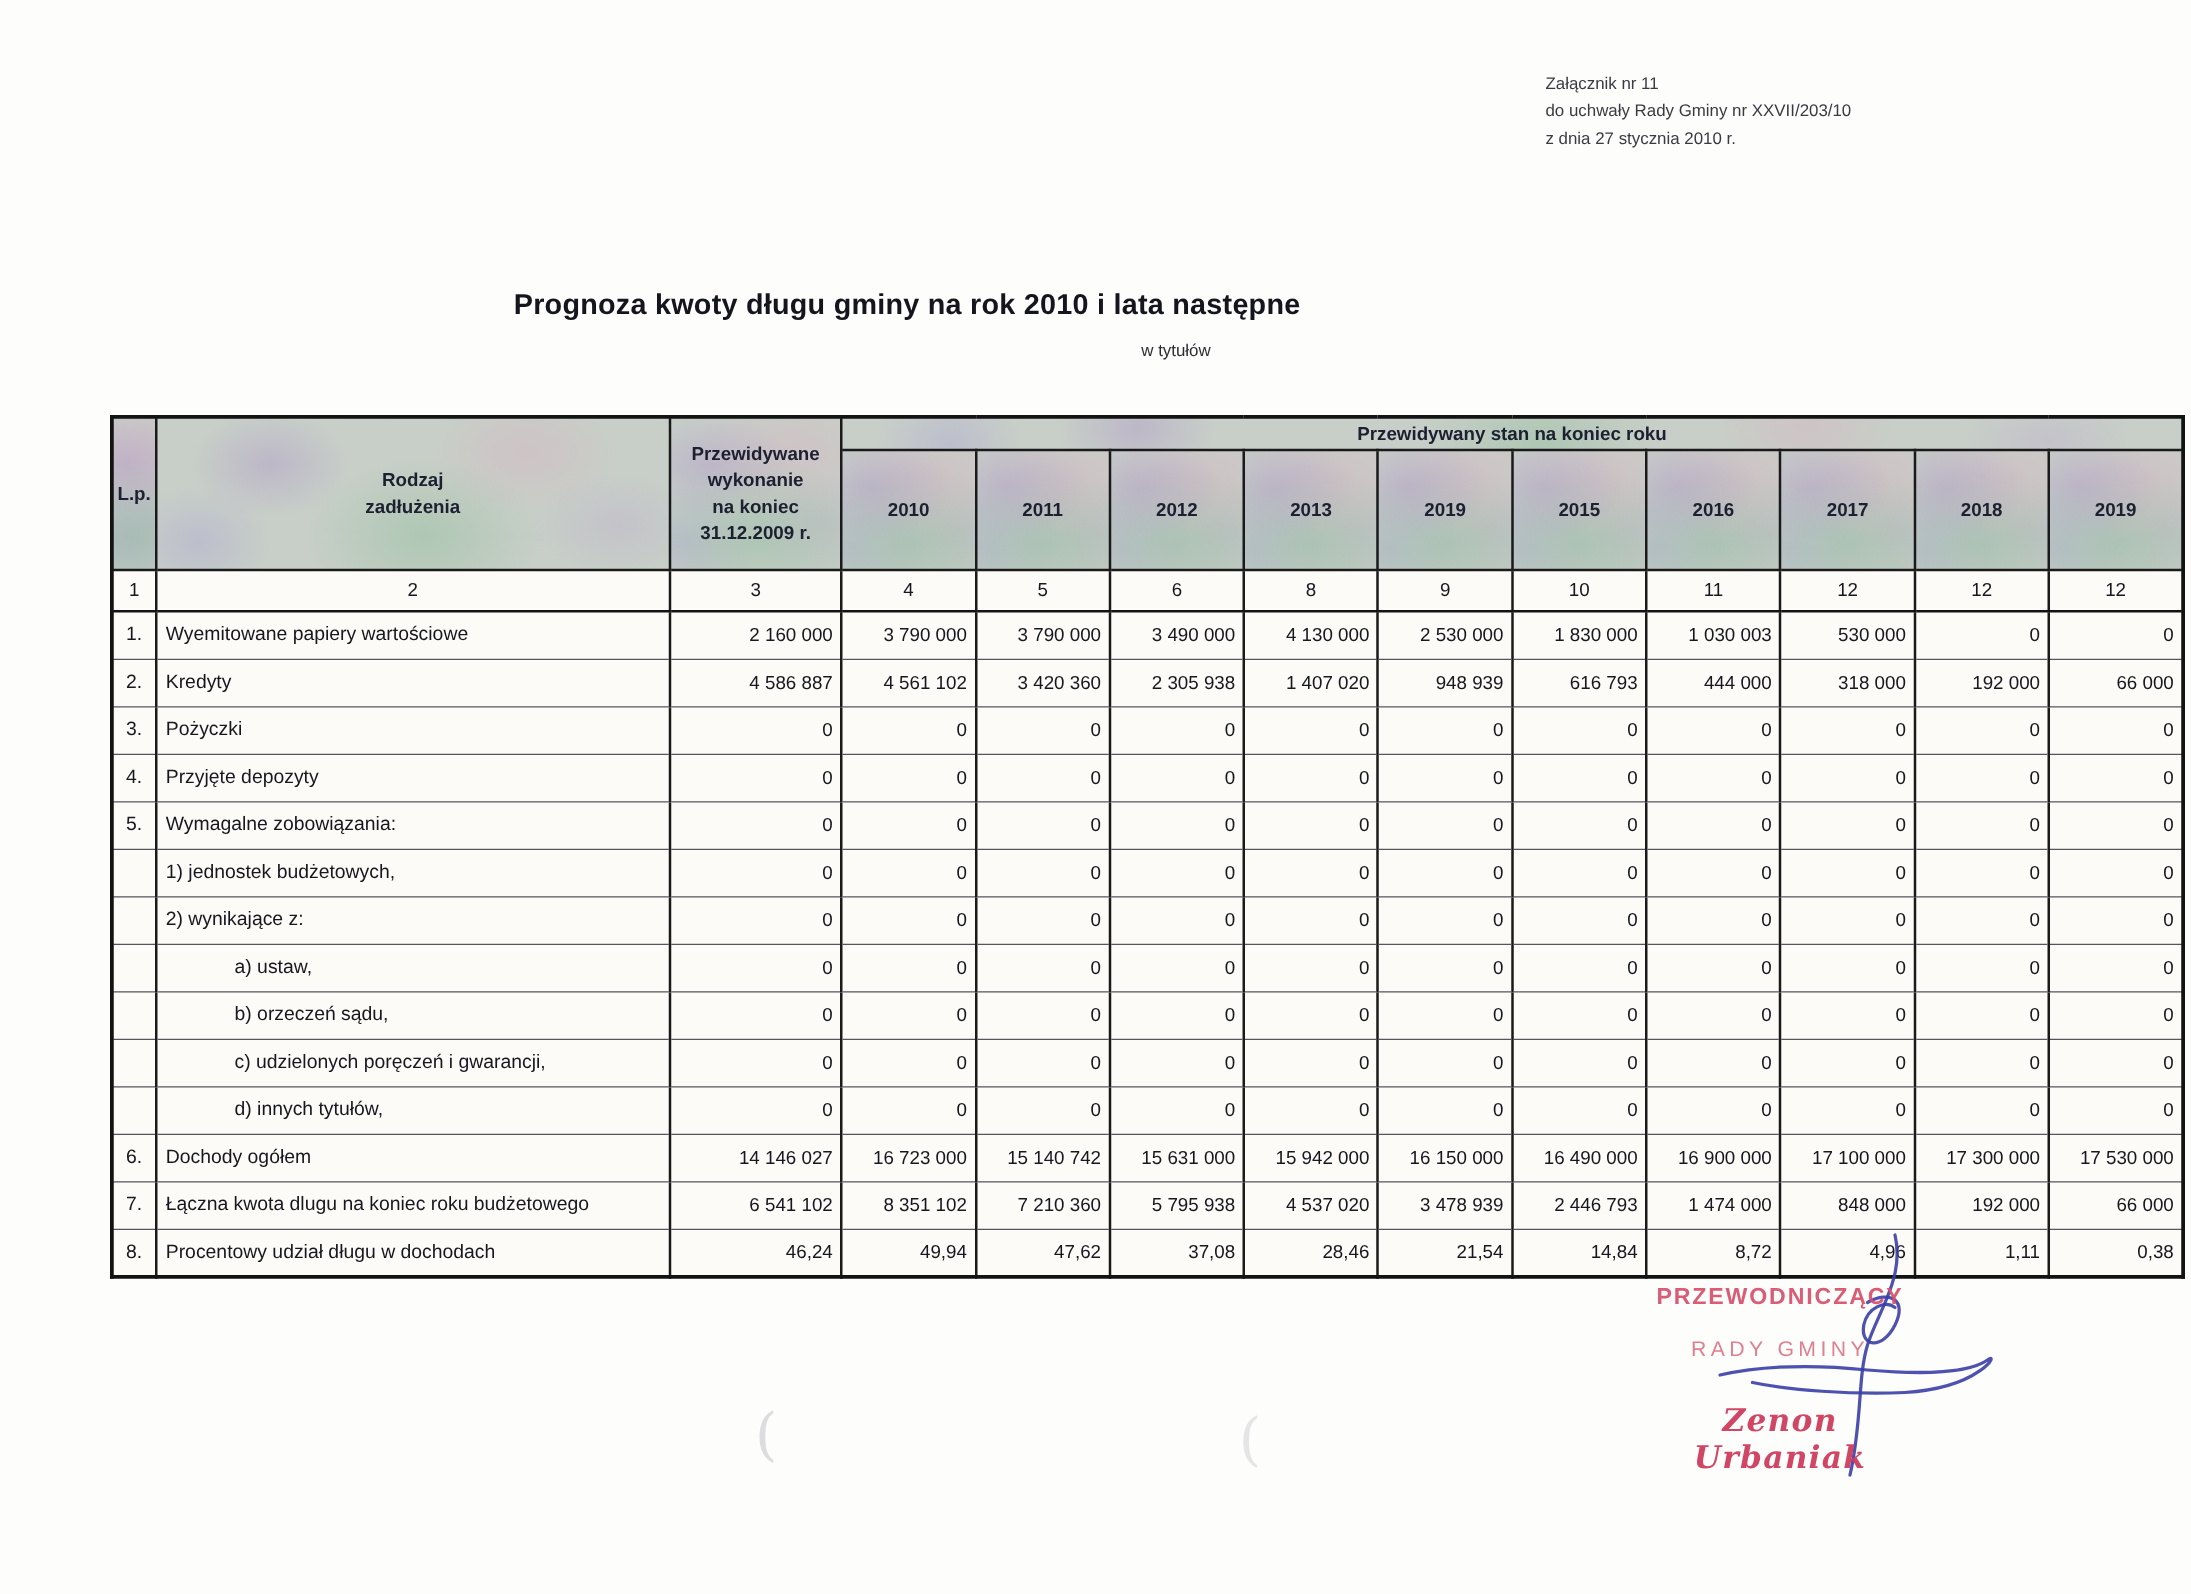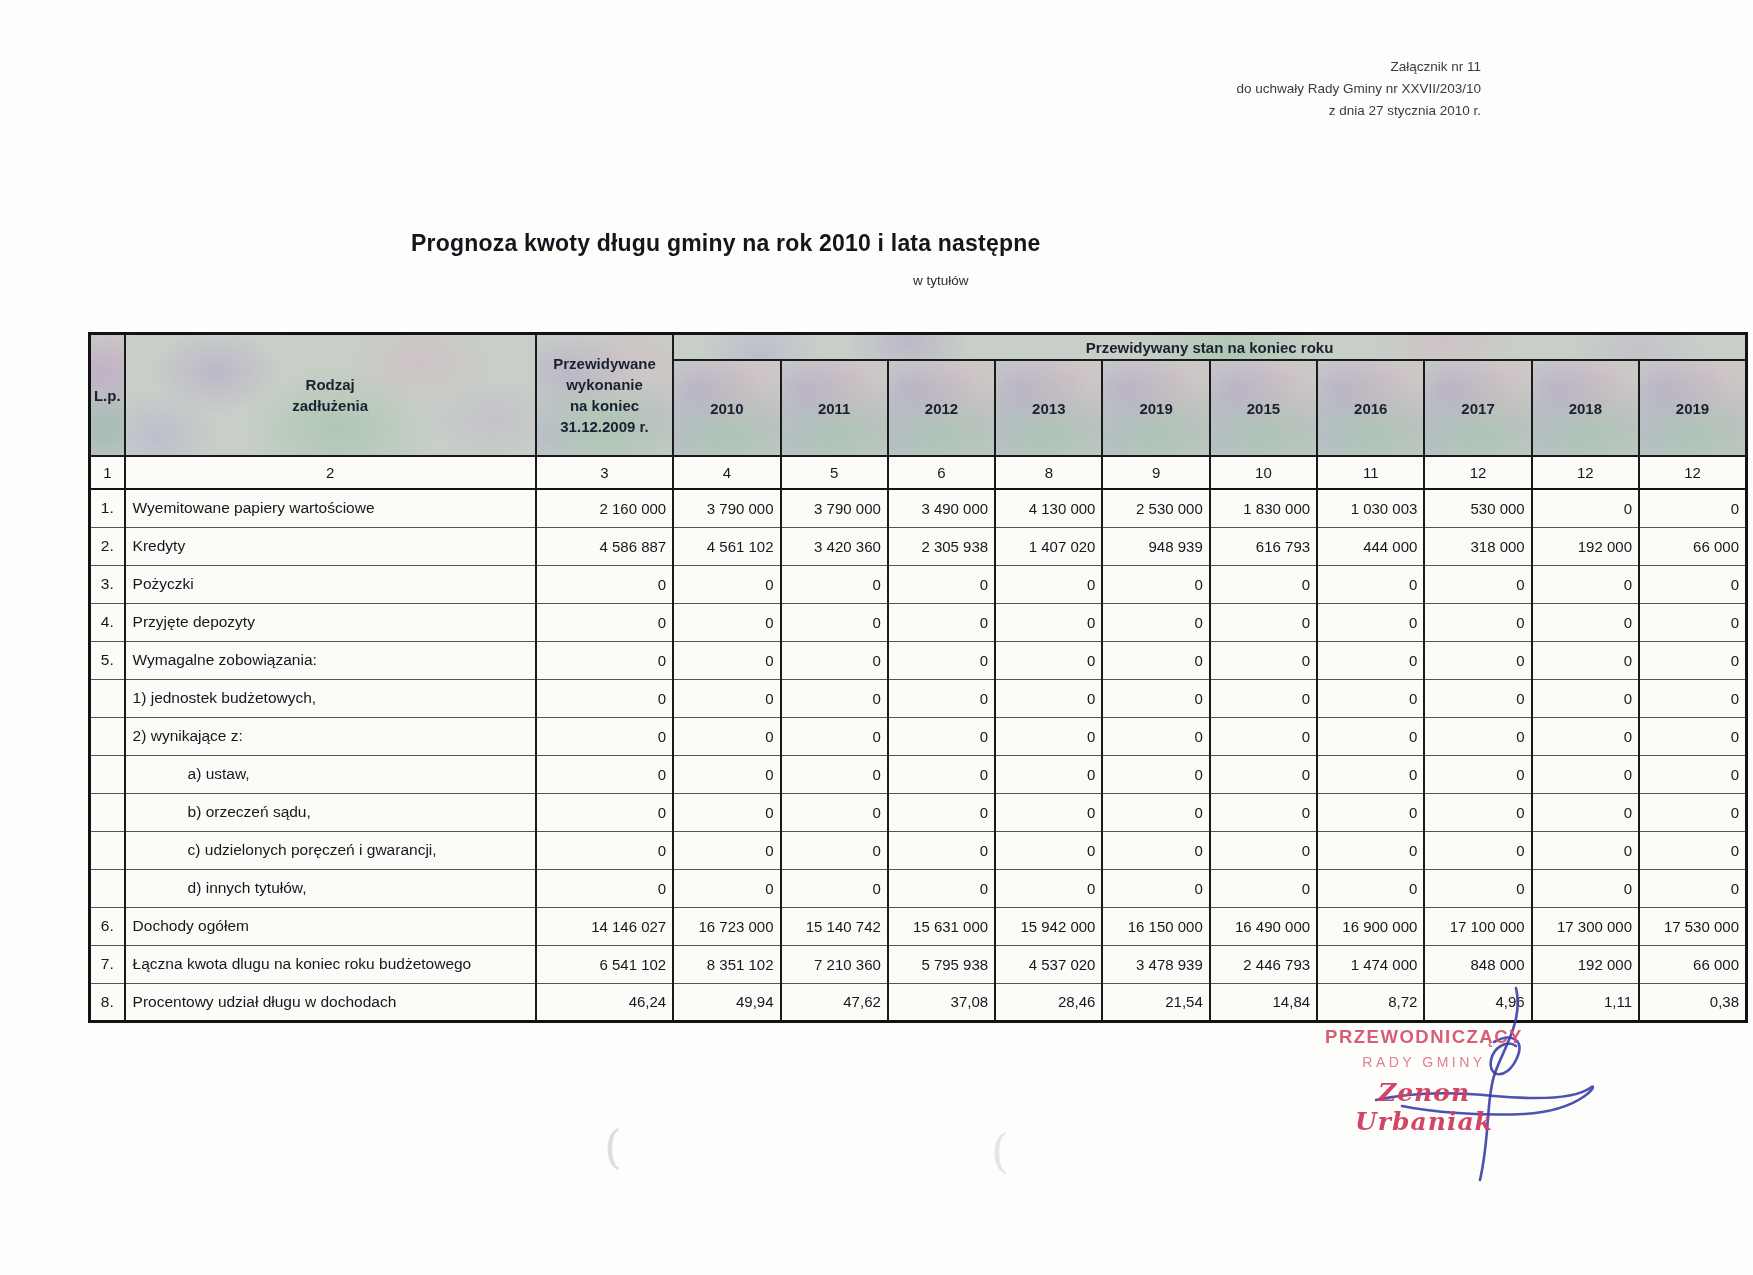--- a/index.html
+++ b/index.html
@@ -7,21 +7,21 @@
     width:1753px;height:1275px;position:relative;overflow:hidden;
     background:#ffffff;
     font-family:"Liberation Sans", sans-serif;
     color:#1d1d26;
   }
   .page{position:absolute;inset:0;background:#fdfdfb;}
 
   
   .attachment-note{
     position:absolute;top:56px;right:272px;
-    text-align:right;font-size:13.5px;line-height:1.62;color:#3a3a42;
+    font-size:13.5px;line-height:1.62;color:#3a3a42;
   }
 
   
   .doc-title{
     position:absolute;top:214px;left:395px;margin:16px;
     font-size:23px;font-weight:bold;color:#15151d;letter-spacing:.2px;
   }
 
   
   .unit-label{
@@ -76,24 +76,24 @@
   .paren{
     position:absolute;color:#c3c3cb;font-size:46px;font-weight:normal;
     font-family:"DejaVu Serif", serif;opacity:.55;
   }
   .paren-left{top:1120px;left:604px;}
   .paren-right{top:1124px;left:991px;opacity:.4;}
 
   
   .stamp{position:absolute;top:1026px;left:1318px;width:212px;text-align:center;}
   .stamp-role1{font-size:18.5px;font-weight:bold;letter-spacing:1.5px;color:#d8506b;opacity:.92;}
-  .stamp-role2{font-size:14px;letter-spacing:3.5px;color:#da6a7e;opacity:.85;margin-top:6px;}
+  .stamp-role2{font-size:17px;letter-spacing:3.5px;color:#da6a7e;opacity:.85;margin-top:22px;}
   .stamp-name{
     font-family:"DejaVu Serif", serif;font-style:italic;font-weight:bold;
-    font-size:25px;color:#cf3d5e;margin-top:8px;letter-spacing:1px;opacity:.95;
+    font-size:25px;color:#cf3d5e;margin-top:32px;letter-spacing:1px;opacity:.95;
   }
   .signature{position:absolute;top:984px;left:1368px;}
   .signature path{fill:none;stroke:#3a3ea6;stroke-width:2.6;stroke-linecap:round;opacity:.9;}
 </style>
 </head>
 <body>
 
 <div class="page">
 
   <div class="attachment-note">

